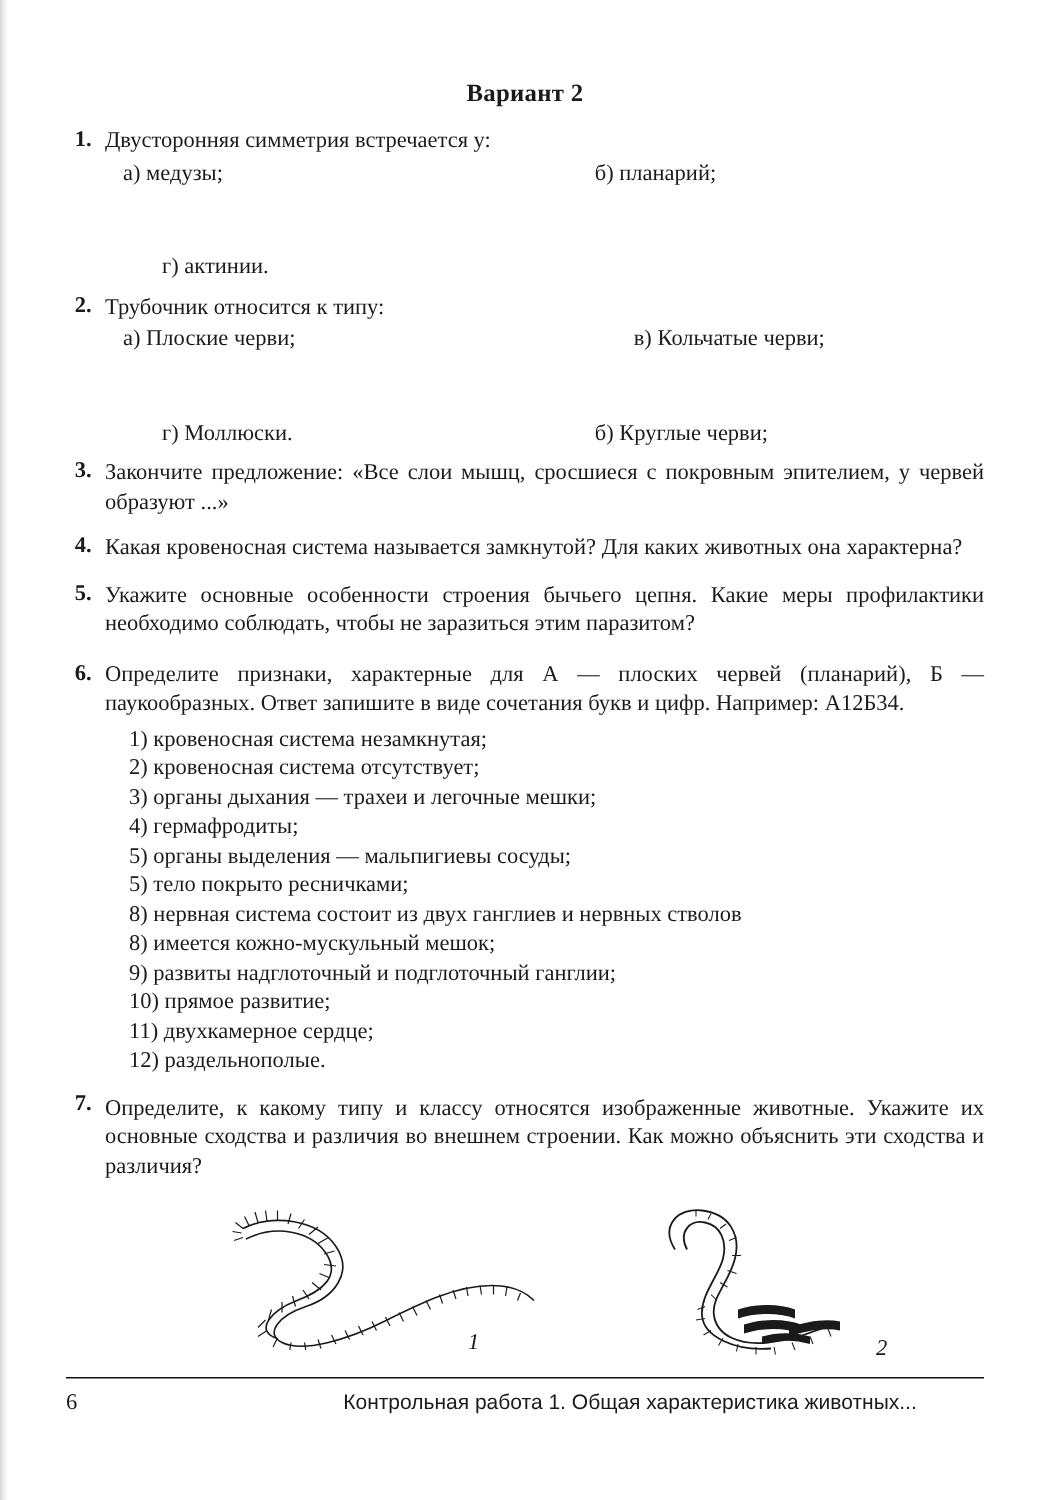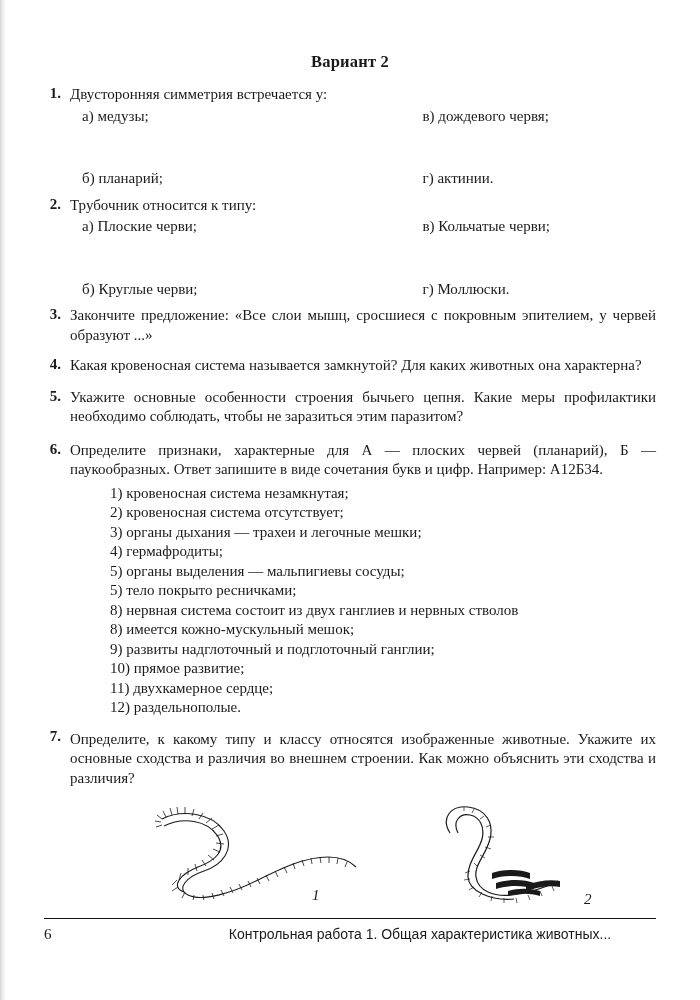--- a/index.html
+++ b/index.html
@@ -51,21 +51,21 @@
   .opts {
     display: grid;
     grid-template-columns: 1fr 1fr;
     column-gap: 0px;
     row-gap: 1px;
     margin-top: 2px;
     gap: 43px;
   }
   .opt { padding-left: 12px; white-space: nowrap; }
   .opt.right { padding-left: 38px; }
-  .numlist { margin-top: 4px; margin-left: 24px; }
+  .numlist { margin-top: 4px; }
   .numlist .li { padding-left: 16px; }
   .numlist .li.cont { padding-left: 0px; }
   .q7-wrap { margin-top: 2px; }
 
   .figs {
     position: relative;
     height: 120px;
     margin-top: 10px;
   }
   .fig-label {
@@ -115,36 +115,35 @@
   <div class="title">Вариант 2</div>
 
   <div class="qlist">
 
     <div class="q">
       <div class="q-num">1.</div>
       <div class="q-body">
         <div class="q-stem">Двусторонняя симметрия встречается у:</div>
         <div class="opts">
           <div class="opt">а) медузы;</div>
-          <div class="opt right">в) дождевого червя;</div>
           <div class="opt">б) планарий;</div>
           <div class="opt right">г) актинии.</div>
         </div>
       </div>
     </div>
 
     <div class="q">
       <div class="q-num">2.</div>
       <div class="q-body">
         <div class="q-stem">Трубочник относится к типу:</div>
         <div class="opts">
           <div class="opt">а) Плоские черви;</div>
           <div class="opt right">в) Кольчатые черви;</div>
+          <div class="opt right">г) Моллюски.</div>
           <div class="opt">б) Круглые черви;</div>
-          <div class="opt right">г) Моллюски.</div>
         </div>
       </div>
     </div>
 
     <div class="q" style="margin-bottom:10px;">
       <div class="q-num">3.</div>
       <div class="q-body">
         <div class="q-stem">Закончите предложение: «Все слои мышц, сросшиеся с покровным эпителием, у червей образуют ...»</div>
       </div>
     </div>

